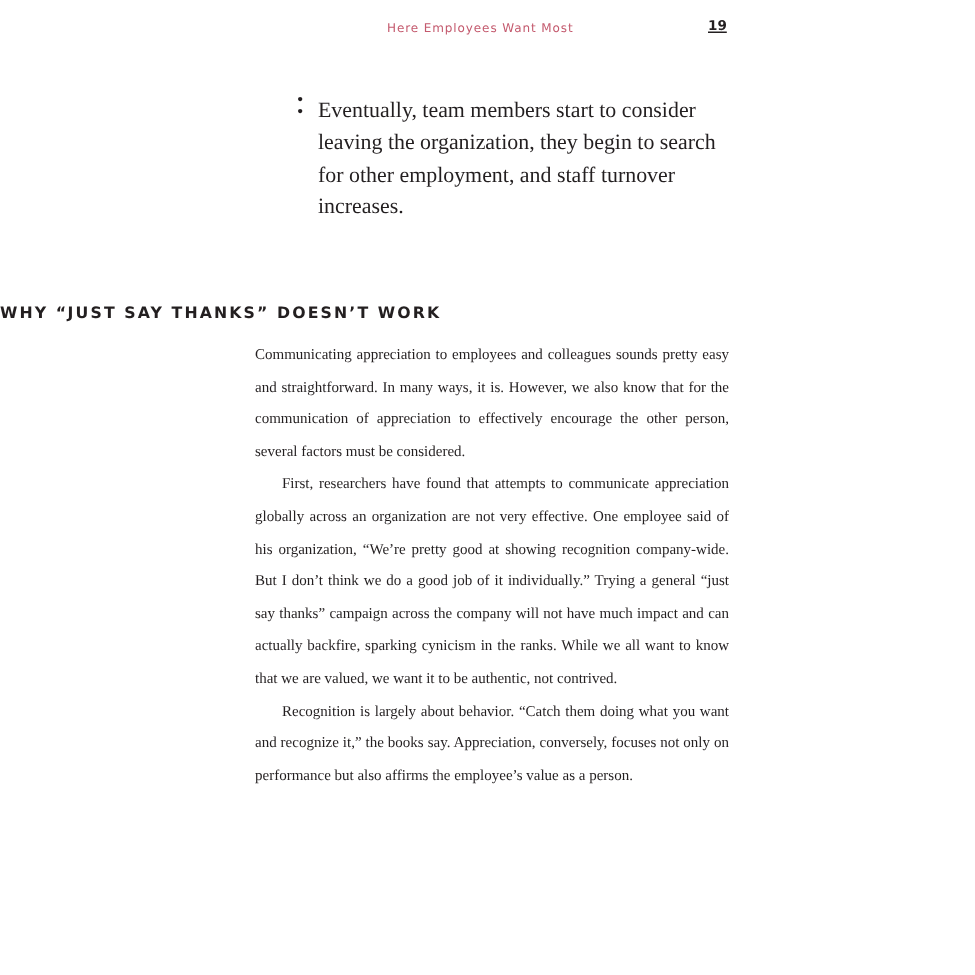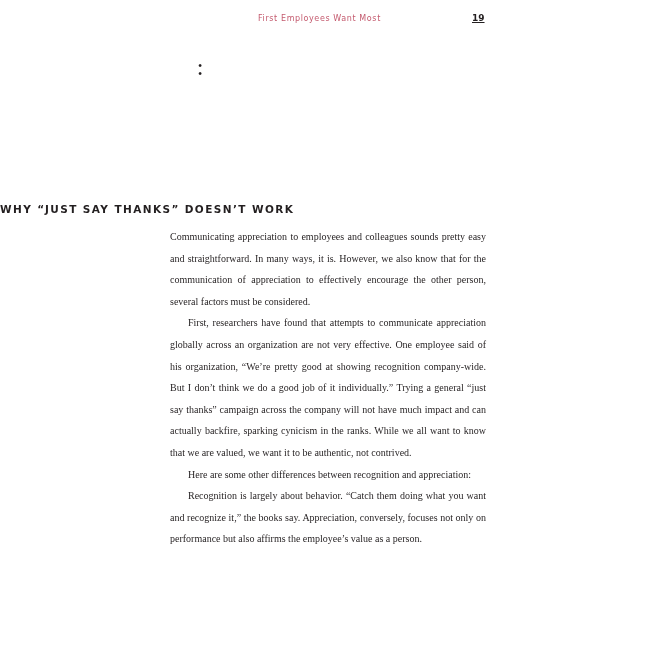--- a/index.html
+++ b/index.html
@@ -89,34 +89,34 @@
       hyphens: manual;
     }
     .para.indent {
       text-indent: 18px;
     }
   </style>
 </head>
 <body>
 
 <div class="running-head">
-  <span class="running-title">First Employees Want Most</span>
+  <span class="running-title">Here Employees Want Most</span>
   <span class="page-number">19</span>
 </div>
 
 <ul class="bullets">
   <li class="bullet-item">
     <span class="bullet-dot">•</span>
   </li>
   <li class="bullet-item">
     <span class="bullet-dot">•</span>
+    <span>Eventually, team members start to consider leaving the organization, they begin to search for other employ­ment, and staff turnover increases.</span>
   </li>
 </ul>
 
 <div class="section-heading">WHY “JUST SAY THANKS” DOESN’T WORK</div>
 
 <div class="body-text">
   <p class="para">Communicating appreciation to employees and colleagues sounds pretty easy and straightforward. In many ways, it is. How­ever, we also know that for the communication of appreciation to effectively encourage the other person, several factors must be considered.</p>
   <p class="para indent">First, researchers have found that attempts to communicate appreciation globally across an organization are not very effec­tive. One employee said of his organization, “We’re pretty good at showing recognition company-wide. But I don’t think we do a good job of it individually.” Trying a general “just say thanks” cam­paign across the company will not have much impact and can actu­ally backfire, sparking cynicism in the ranks. While we all want to know that we are valued, we want it to be authentic, not contrived.</p>
-  <p class="para indent">Here are some other differences between recognition and appreciation:</p>
   <p class="para indent">Recognition is largely about behavior. “Catch them doing what you want and recognize it,” the books say. Appreciation, conversely, focuses not only on performance but also affirms the employee’s value as a person.</p>
 
 </div>
 
 </body></html>

